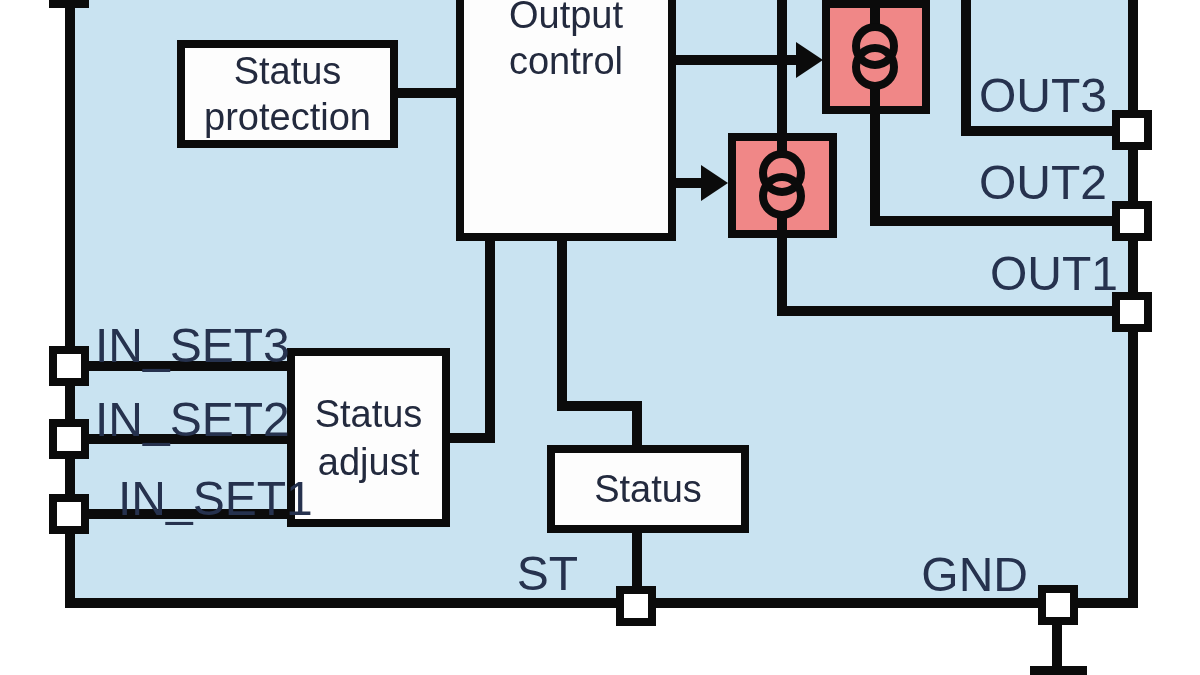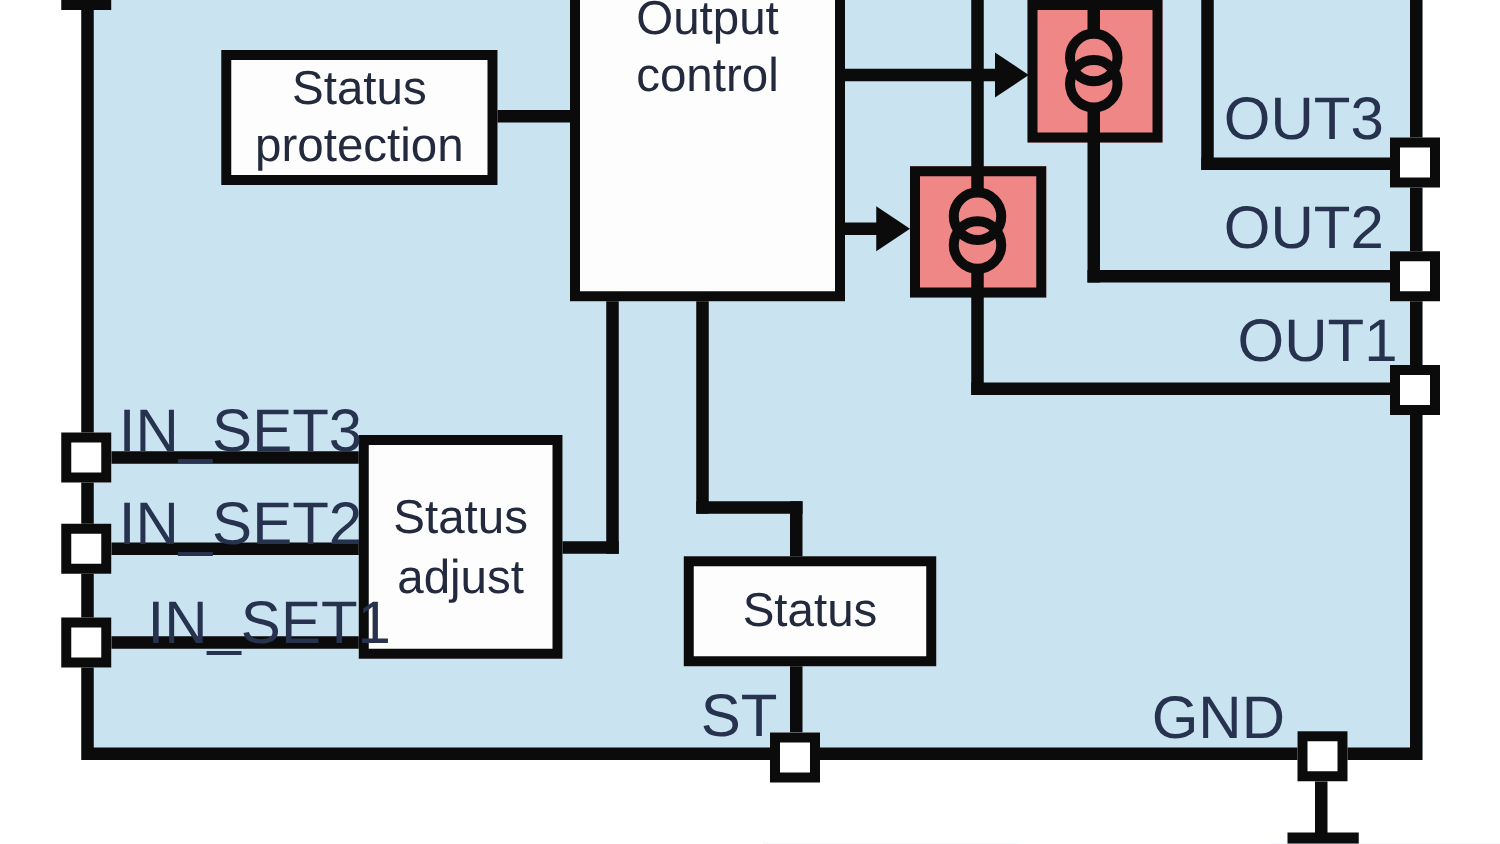--- a/index.html
+++ b/index.html
@@ -124,14 +124,14 @@
 <div class="pin" style="left:1112px;top:292px;"></div>
 <div class="pin" style="left:616px;top:586px;"></div>
 <div class="pin" style="left:1038px;top:585px;"></div>
 
 <div class="plabel" style="left:95px;top:322px;text-align:center;">IN_SET3</div>
 <div class="plabel" style="left:95px;top:396px;">IN_SET2</div>
 <div class="plabel" style="left:95px;top:475px;margin-left:23px;">IN_SET1</div>
 <div class="plabel" style="right:93px;top:72px;">OUT3</div>
 <div class="plabel" style="right:93px;top:159px;text-align:right;">OUT2</div>
 <div class="plabel" style="right:82px;top:250px;">OUT1</div>
-<div class="plabel" style="right:578px;top:550px;">ST</div>
+<div class="plabel" style="right:622px;top:550px;">ST</div>
 <div class="plabel" style="right:172px;top:551px;">GND</div>
 
 </body></html>

